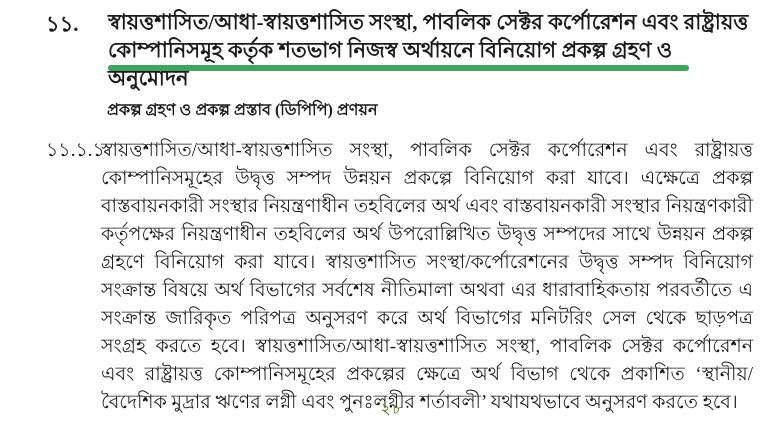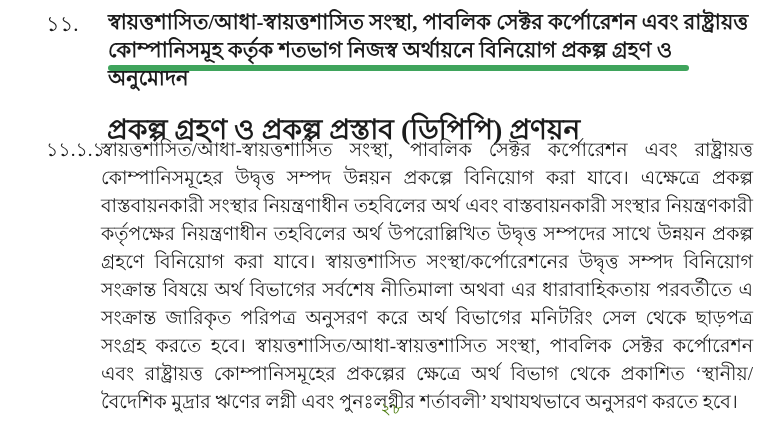--- a/index.html
+++ b/index.html
@@ -12,21 +12,21 @@
     font-family: "Liberation Serif", "DejaVu Serif", serif;
     color: #1b1b1b;
     overflow: hidden;
   }
   
   .heading-number {
     position: absolute;
     left: 46px; top: 10px;
     width: 58px;
     font-size: 21px;
-    font-weight: 400;
+    font-weight: 700;
     line-height: 29px;
   }
   .heading-title {
     position: absolute;
     left: 108px; top: 8px;
     width: 646px;
     font-size: 21px;
     font-weight: 700;
     line-height: 28px;
     text-align: left;
@@ -44,24 +44,23 @@
     left: 46px; top: 97px;
     width: 58px;
     font-size: 20px;
     font-weight: 700;
     line-height: 26px;
   }
   .subheading-title {
     position: absolute;
     left: 107px; top: 97px;
     width: 648px;
-    font-size: 28px;
+    font-size: 16px;
     font-weight: 700;
     line-height: 26px;
-    margin-top: 20px;
   }
   
   .paragraph-number {
     position: absolute;
     left: 46px; top: 136px;
     width: 58px;
     font-size: 19px;
     font-weight: 400;
     line-height: 28px;
   }

